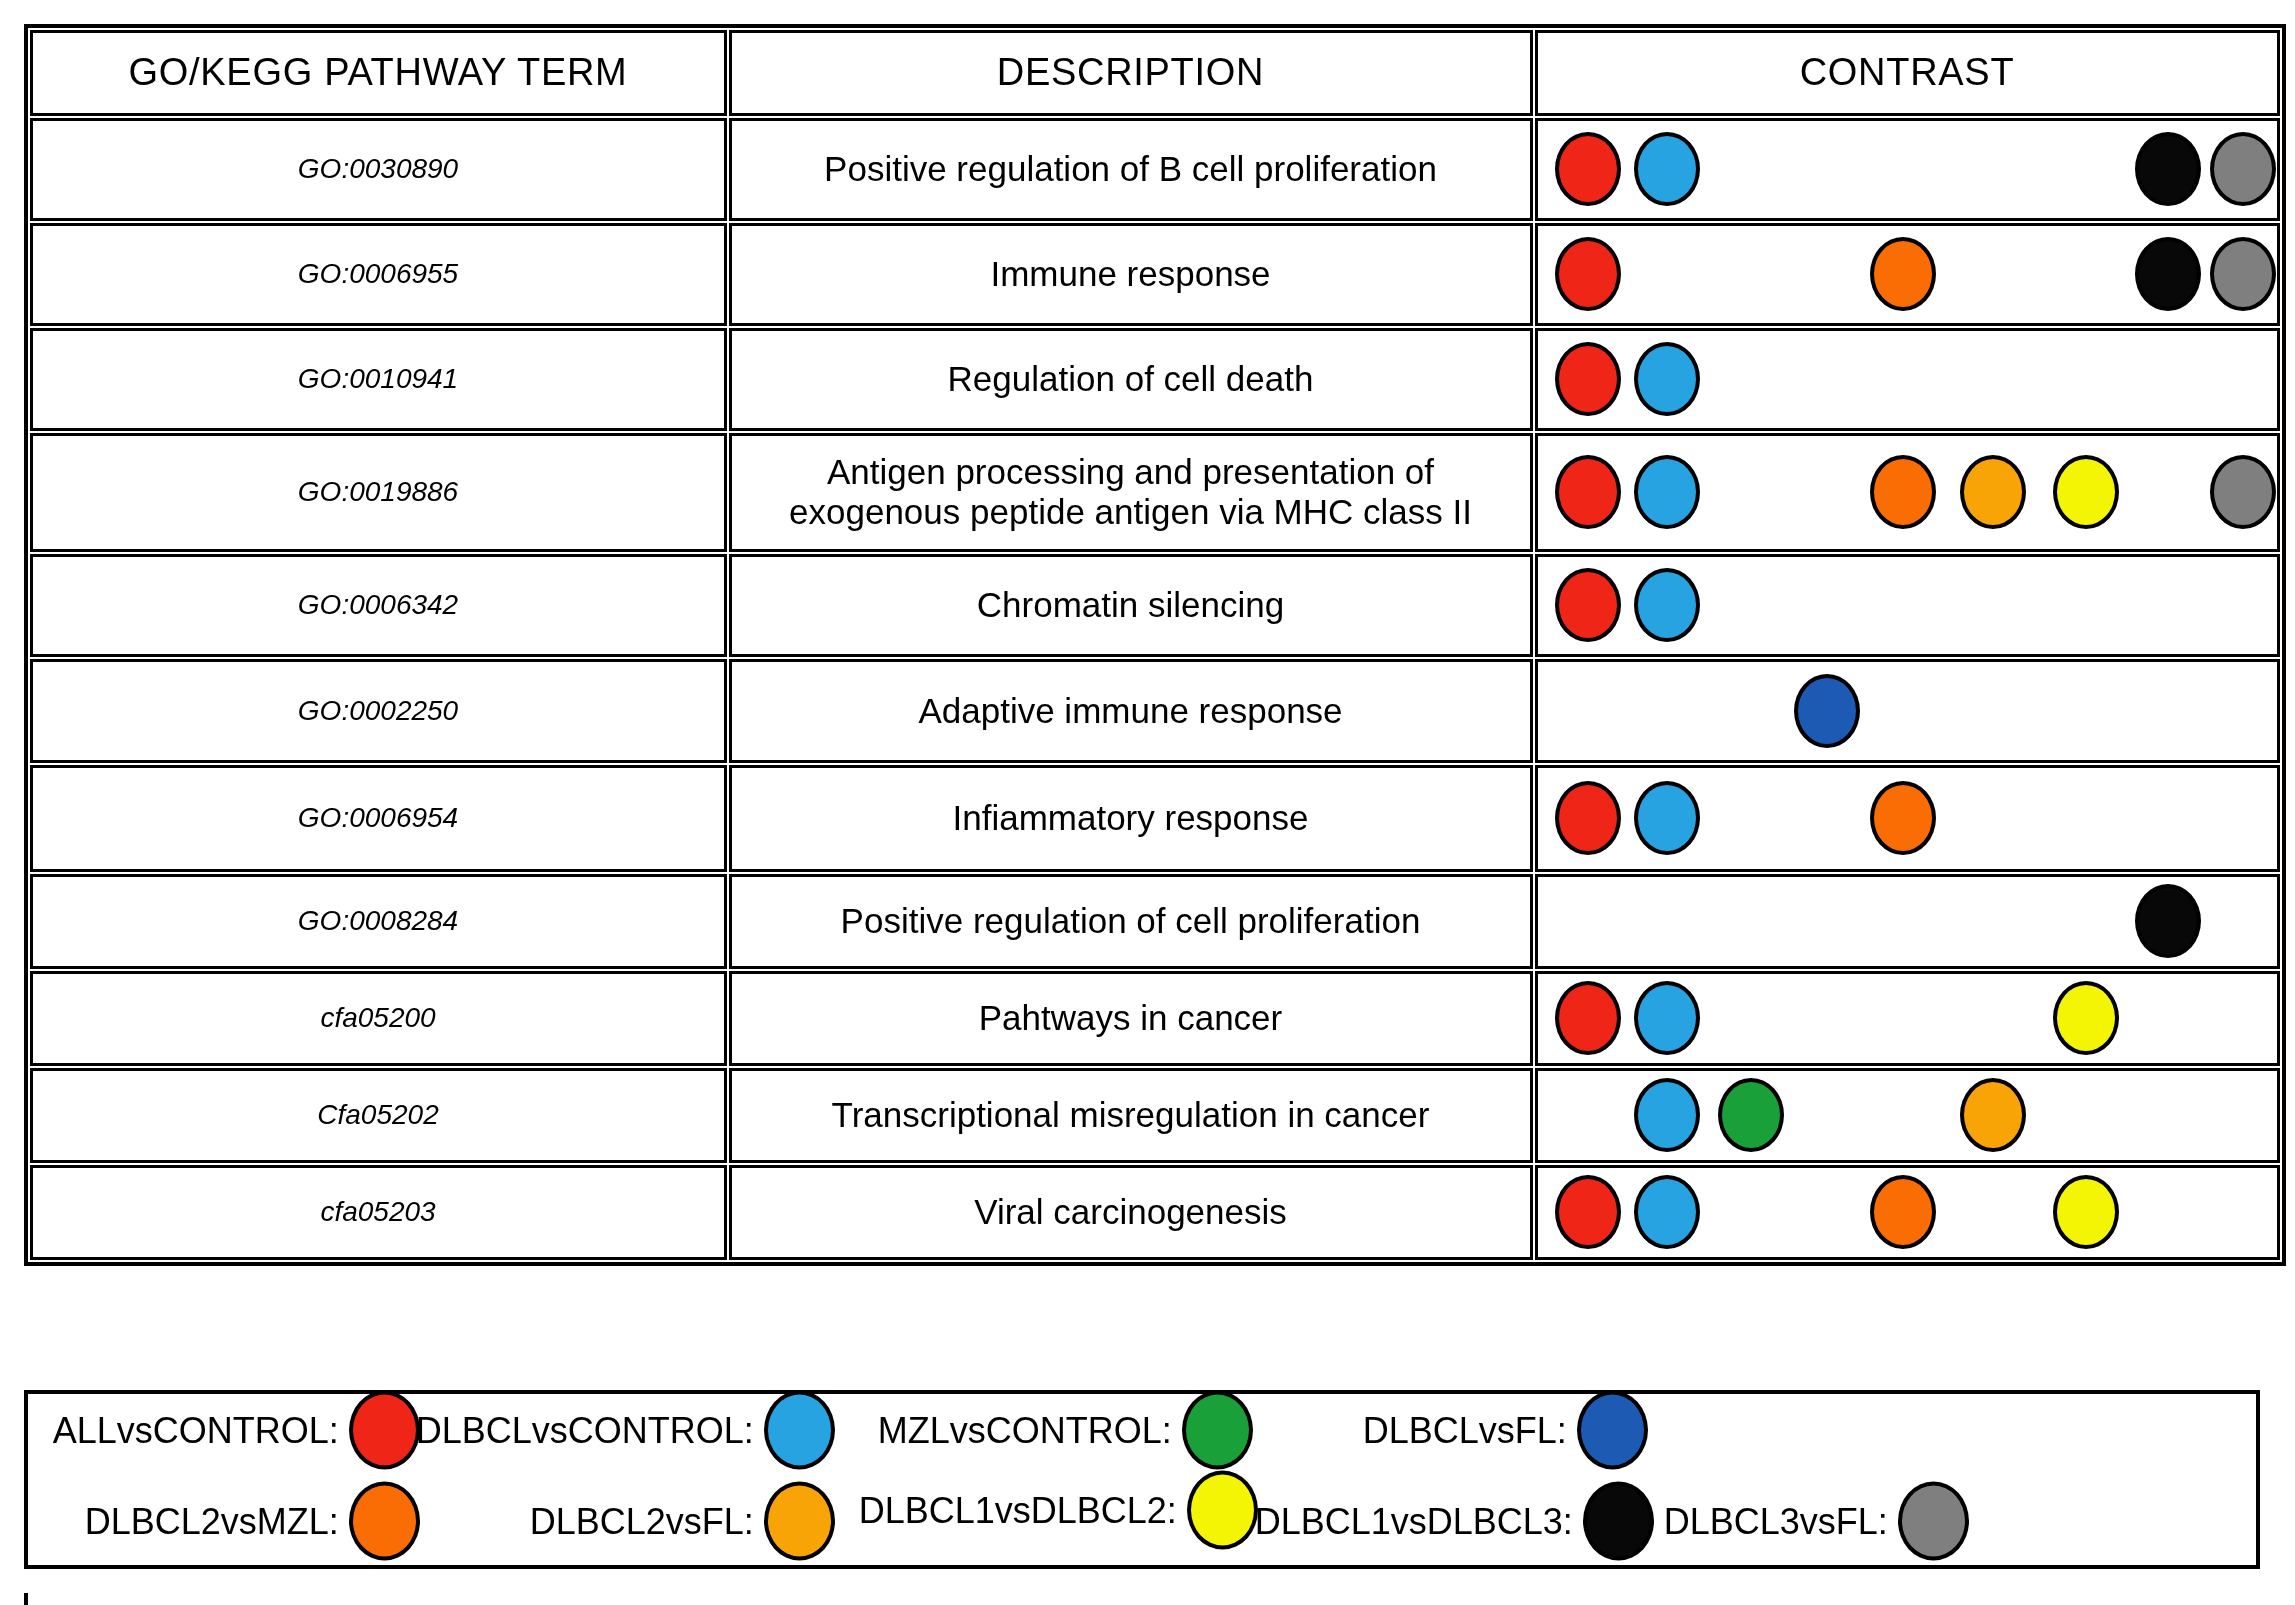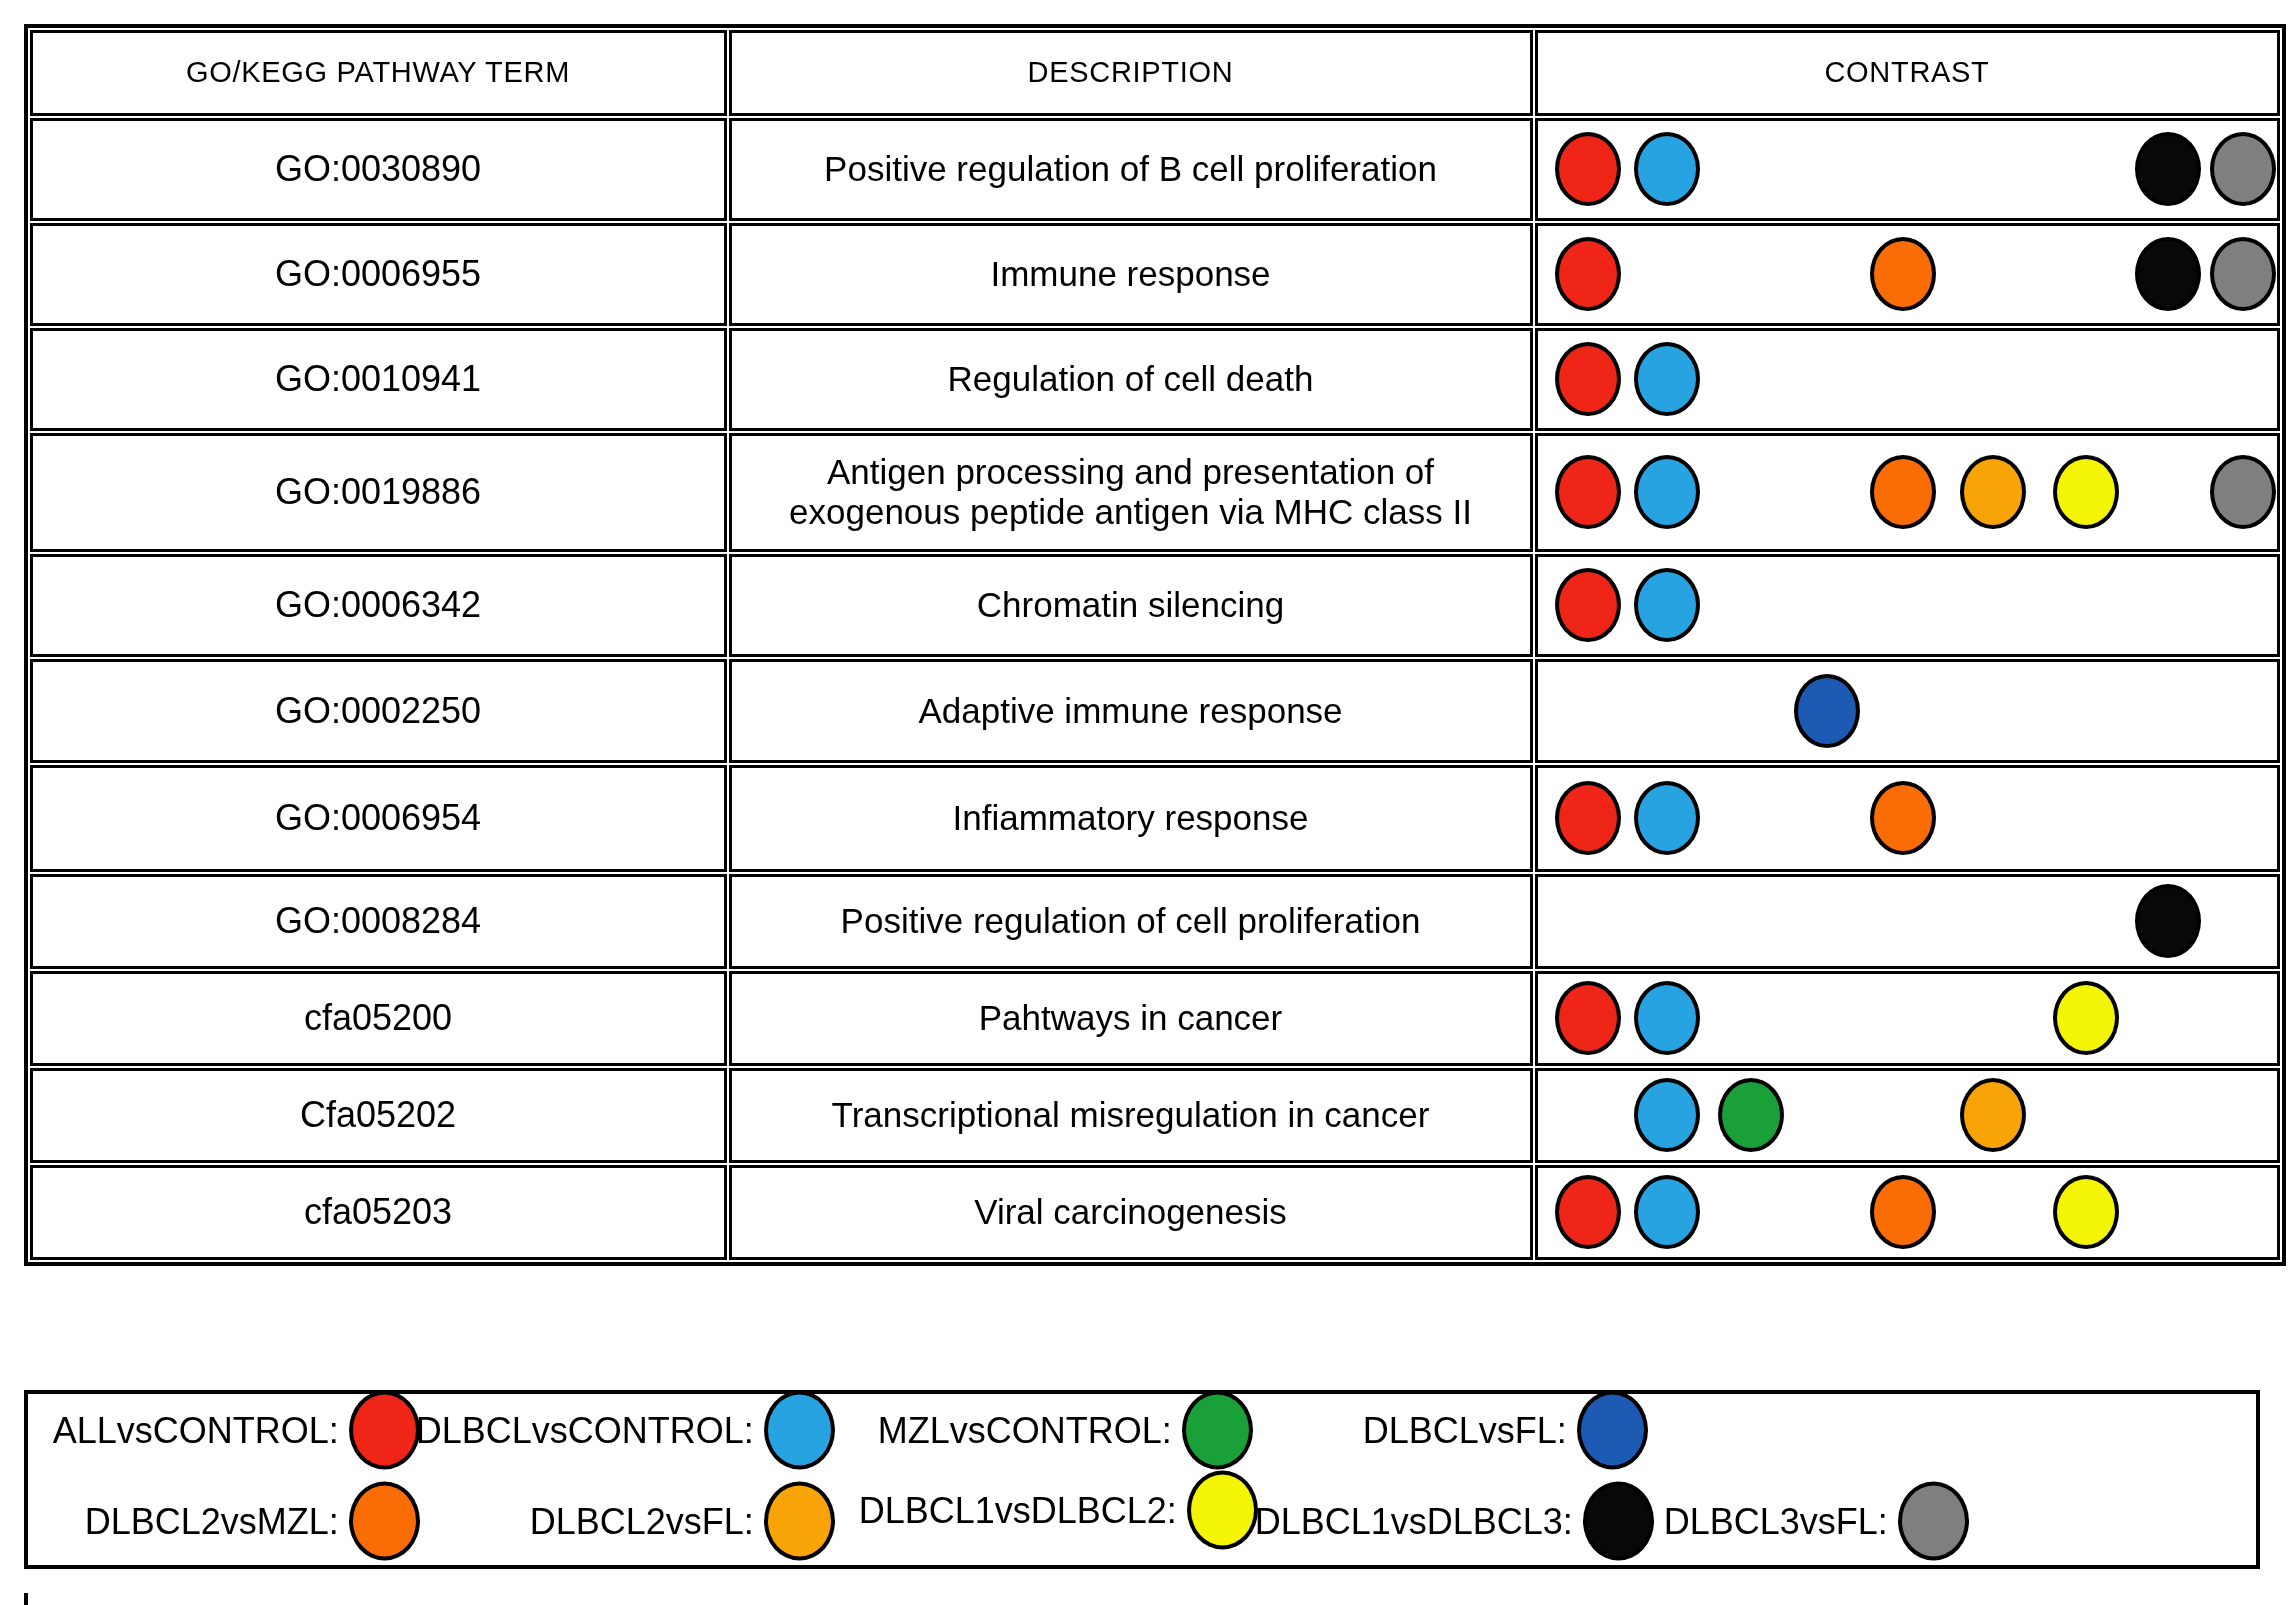--- a/index.html
+++ b/index.html
@@ -12,22 +12,22 @@
   table.pathway {
     position:absolute; left:23.5px; top:23.5px;
     border-collapse:separate; border-spacing:2.1px;
     border:4.1px solid #000; background:#fff;
     table-layout:fixed; width:2246px;
   }
   th, td {
     border:3.5px solid #000; background:#fff;
     text-align:center; vertical-align:middle; padding:0;
   }
-  th { font-size:29px; font-weight:400; letter-spacing:0.7px; }
-  td.term  { font-size:36px; }
+  th { font-size:38px; font-weight:400; letter-spacing:0.7px; }
+  td.term  { font-size:28px;font-style:italic; }
   td.desc  { font-size:35px; line-height:1.14; padding:0 15px; }
   td.contrast { position:relative; }
 
   .dot {
     position:absolute; top:50%; transform:translate(-50%,-50%);
     width:66px; height:74px; box-sizing:border-box;
     border:4.8px solid #000; border-radius:50%;
   }
 
   #legend {

